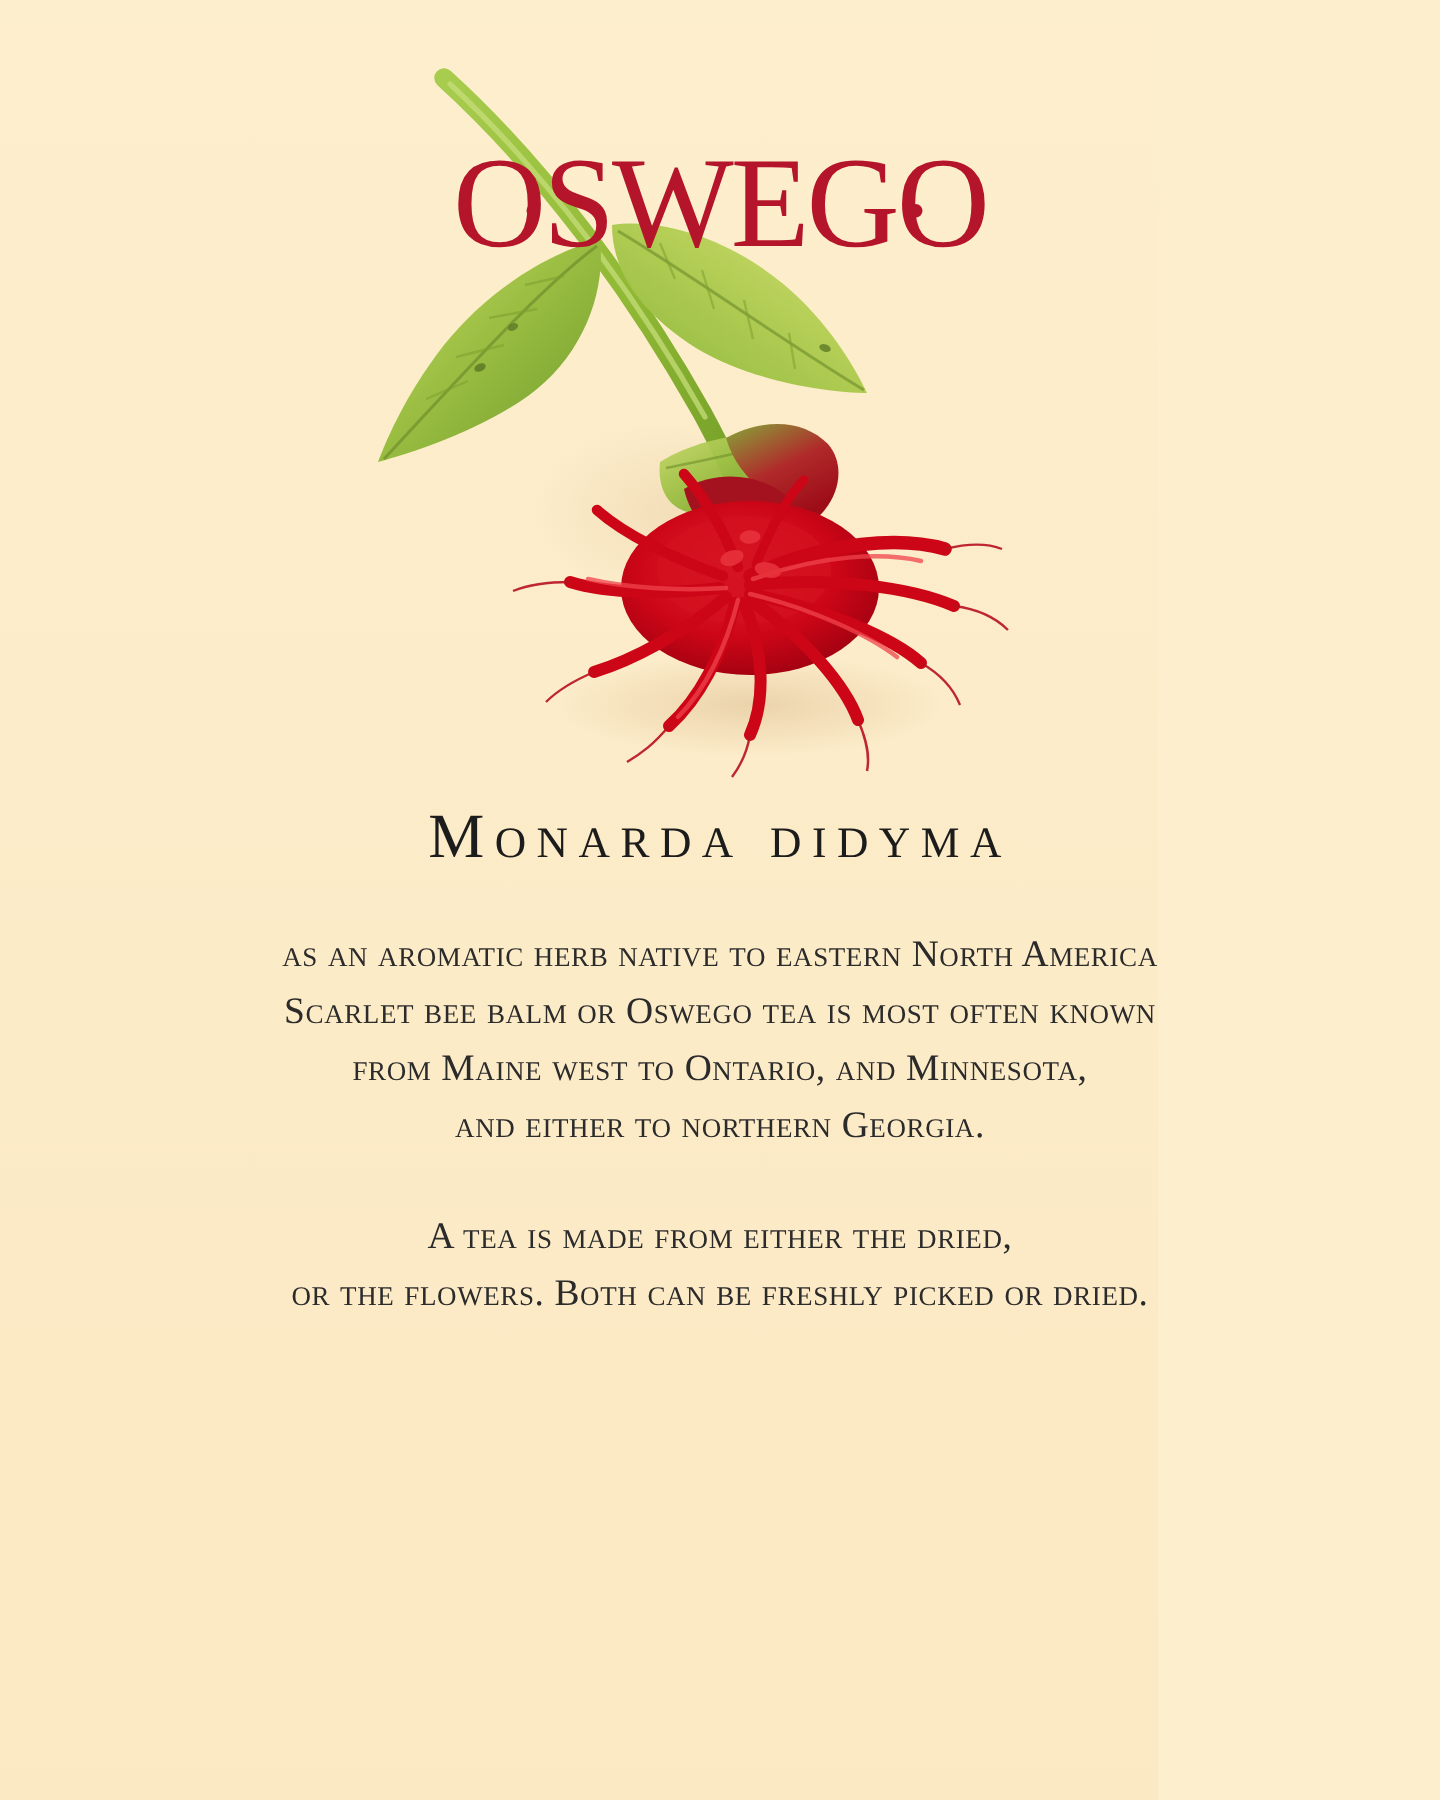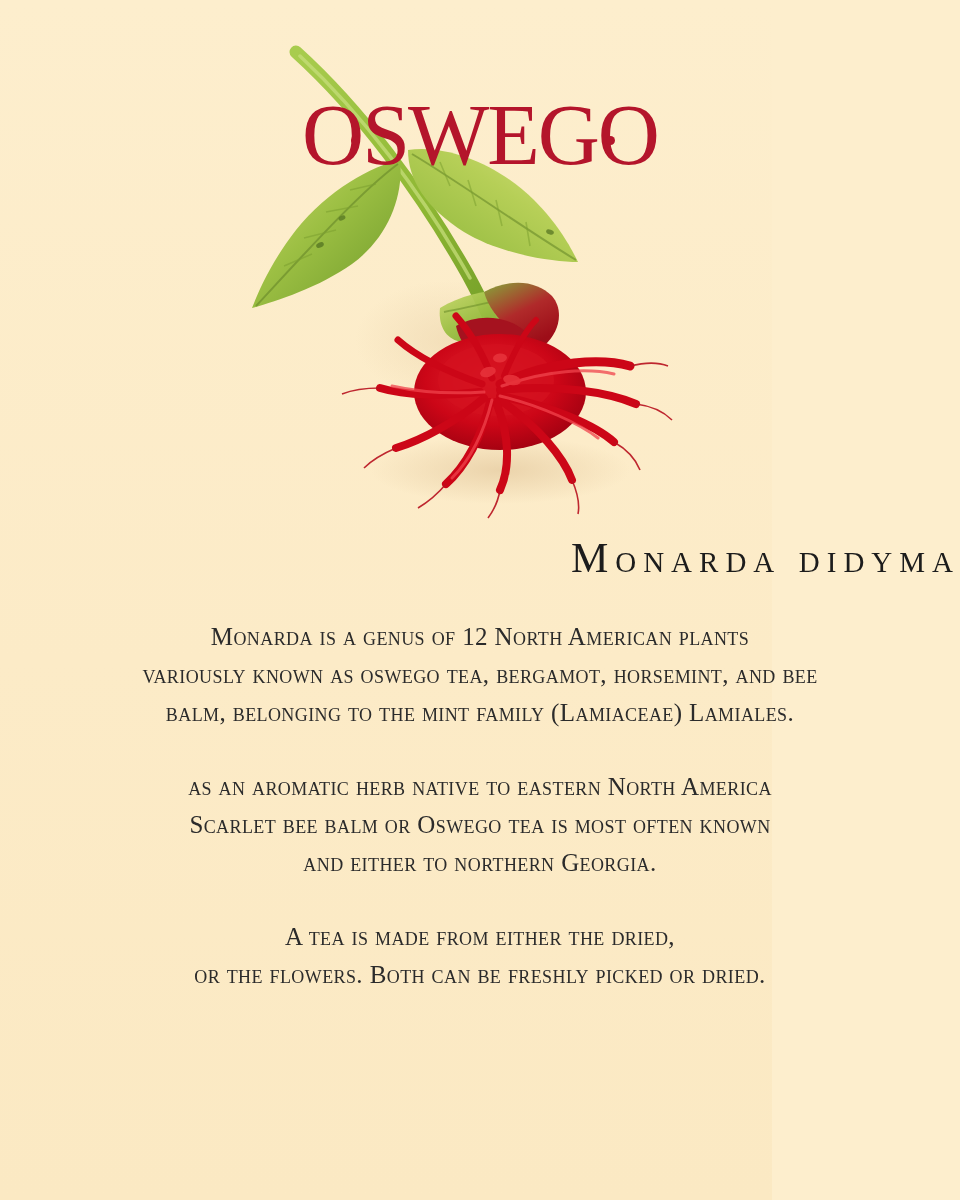--- a/index.html
+++ b/index.html
@@ -61,21 +61,21 @@
     pointer-events: none;
   }
   .plant svg { display: block; }
 
   
   .species {
     position: absolute;
     top: 534px;
     left: 0;
     width: 960px;
-    text-align: right;
+    text-align: center;
     font-size: 42px;
     letter-spacing: 7px;
     color: #1c1c1c;
     font-variant: small-caps;
   }
 
   
   .copy {
     position: absolute;
     top: 618px;
@@ -203,29 +203,25 @@
       <span>OSWEGO</span>
       <span class="dot dot-left"></span>
       <span class="dot dot-right"></span>
     </div>
   </div>
 
   <div class="species">Monarda didyma</div>
 
   <div class="copy">
 
-    <p class="para">
-      <span class="line">Monarda is a genus of 12 North American plants</span>
-      <span class="line">variously known as oswego tea, bergamot, horsemint, and bee</span>
-      <span class="line">balm, belonging to the mint family (Lamiaceae) Lamiales.</span>
-    </p>
 
     <p class="para">
       <span class="line">as an aromatic herb native to eastern North America</span>
       <span class="line">Scarlet bee balm or Oswego tea is most often known</span>
+      <span class="line">from Maine west to Ontario, and Minnesota,</span>
       <span class="line">and either to northern Georgia.</span>
     </p>
 
     <p class="para">
       <span class="line">A tea is made from either the dried,</span>
       <span class="line">or the flowers. Both can be freshly picked or dried.</span>
     </p>
 
   </div>
 </div>

